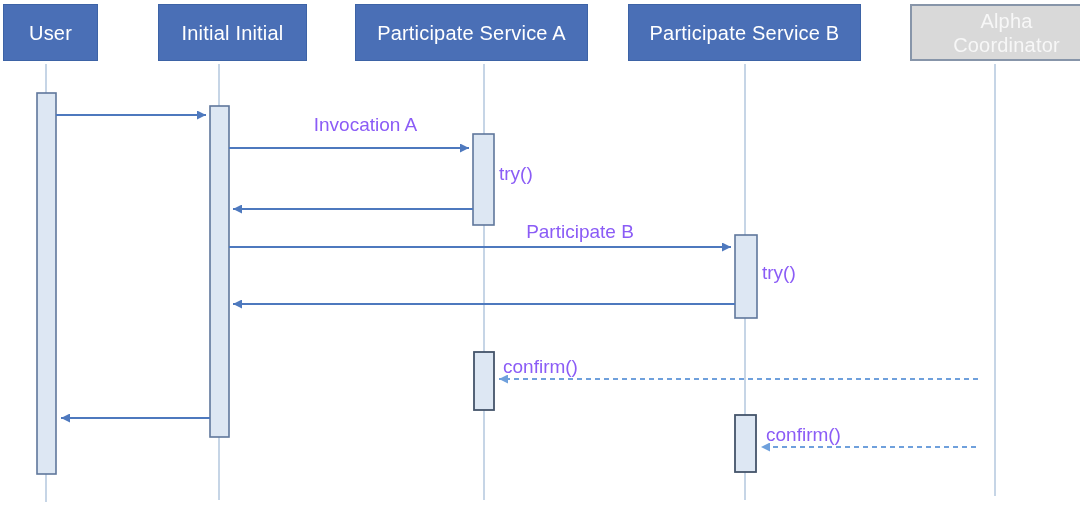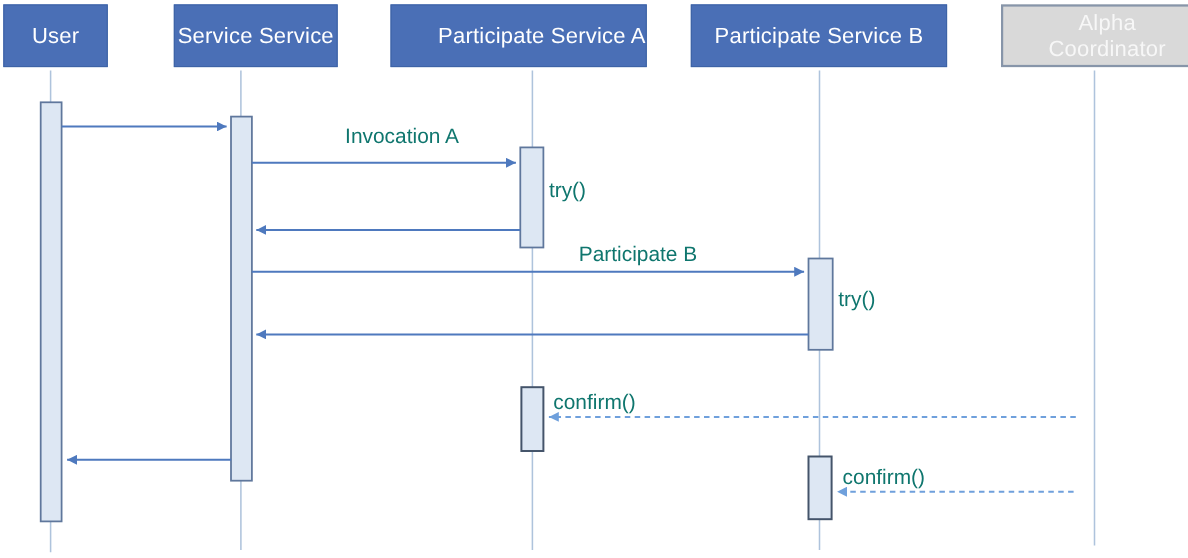--- a/index.html
+++ b/index.html
@@ -41,21 +41,21 @@
     background: #d9d9d9;
     border: 2px solid #8795a9;
     color: #f7f7f7;
     padding: 0 24px;
   }
 
   .msg-label {
     position: absolute;
     font-size: 19px;
     line-height: 1.15;
-    color: #0f766e;
+    color: #8b5cf6;
     white-space: nowrap;
   }
   .msg-label.center { text-align: center; }
 </style>
 </head>
 <body>
 
 <div class="stage">
 
   <svg class="connector-layer" viewBox="0 0 1080 507" xmlns="http://www.w3.org/2000/svg">
@@ -88,23 +88,23 @@
     <line x1="735" y1="304" x2="233" y2="304" stroke="#4e79be" stroke-width="1.8" marker-end="url(#ah-blue)"></line>
     <line x1="978" y1="379" x2="499" y2="379" stroke="#6fa0dc" stroke-width="1.8" stroke-dasharray="5 4" marker-end="url(#ah-light)"></line>
     <line x1="210" y1="418" x2="61" y2="418" stroke="#4e79be" stroke-width="1.8" marker-end="url(#ah-blue)"></line>
     <line x1="976" y1="447" x2="761" y2="447" stroke="#6fa0dc" stroke-width="1.8" stroke-dasharray="5 4" marker-end="url(#ah-light)"></line>
   </svg>
 
   <div class="participant blue" style="left:3px; width:95px;">
     <span>User</span>
   </div>
   <div class="participant blue" style="left:158px; width:149px;">
-    <span>Service Service</span>
+    <span>Initial Initial</span>
   </div>
-  <div class="participant blue" style="left:355px; width:233px;justify-content:flex-end;">
+  <div class="participant blue" style="left:355px; width:233px;">
     <span>Participate Service A</span>
   </div>
   <div class="participant blue" style="left:628px; width:233px;align-items:center;">
     <span>Participate Service B</span>
   </div>
   <div class="participant gray" style="left:910px; width:193px;">
     <span>Alpha Coordinator</span>
   </div>
 
   <div class="msg-label center" style="left:303px; top:114px; width:125px;">Invocation A</div>

